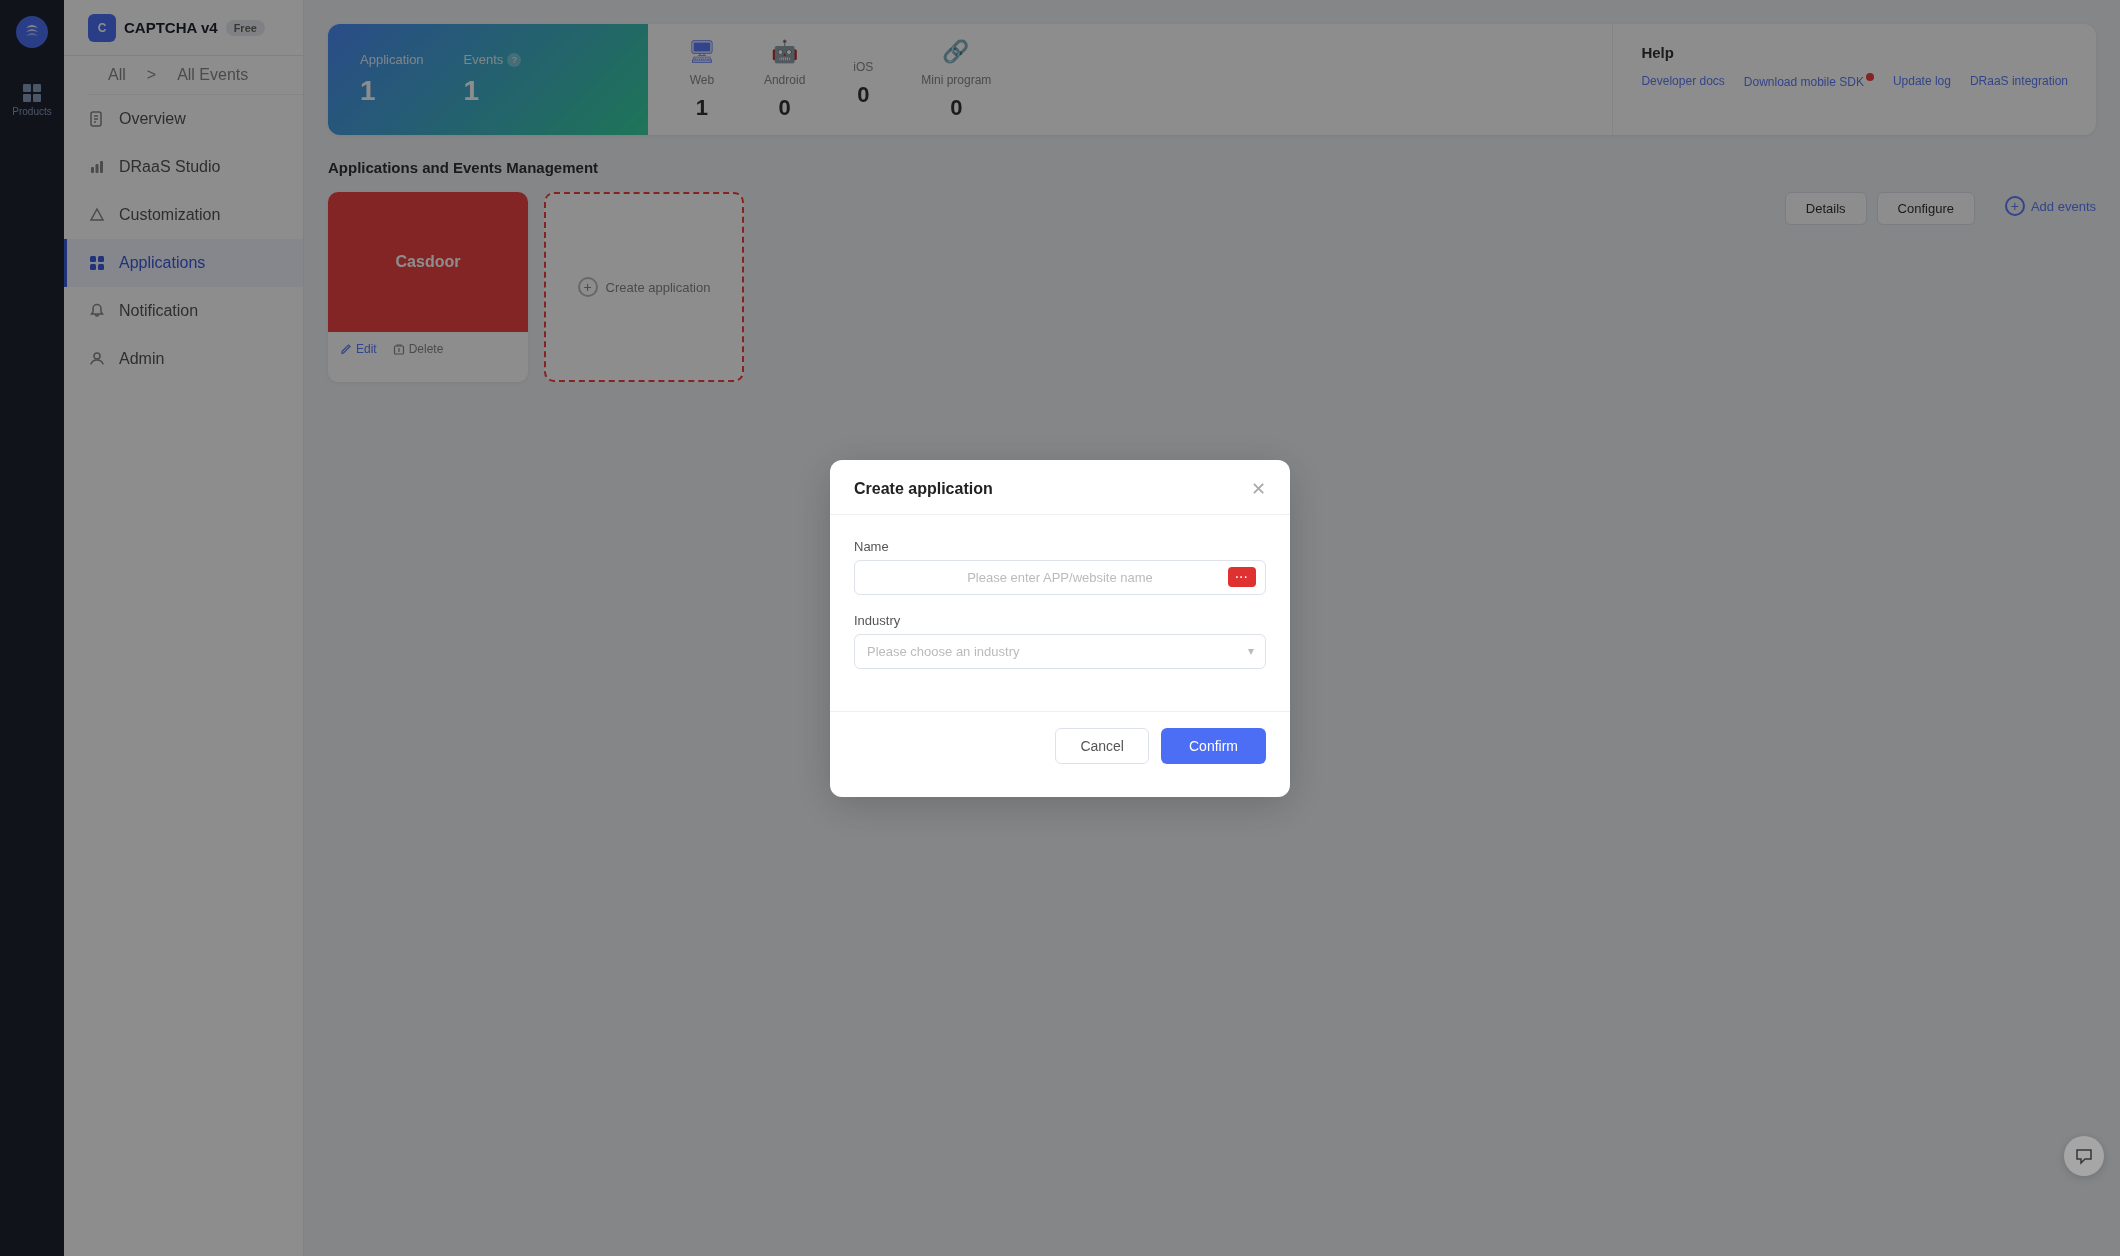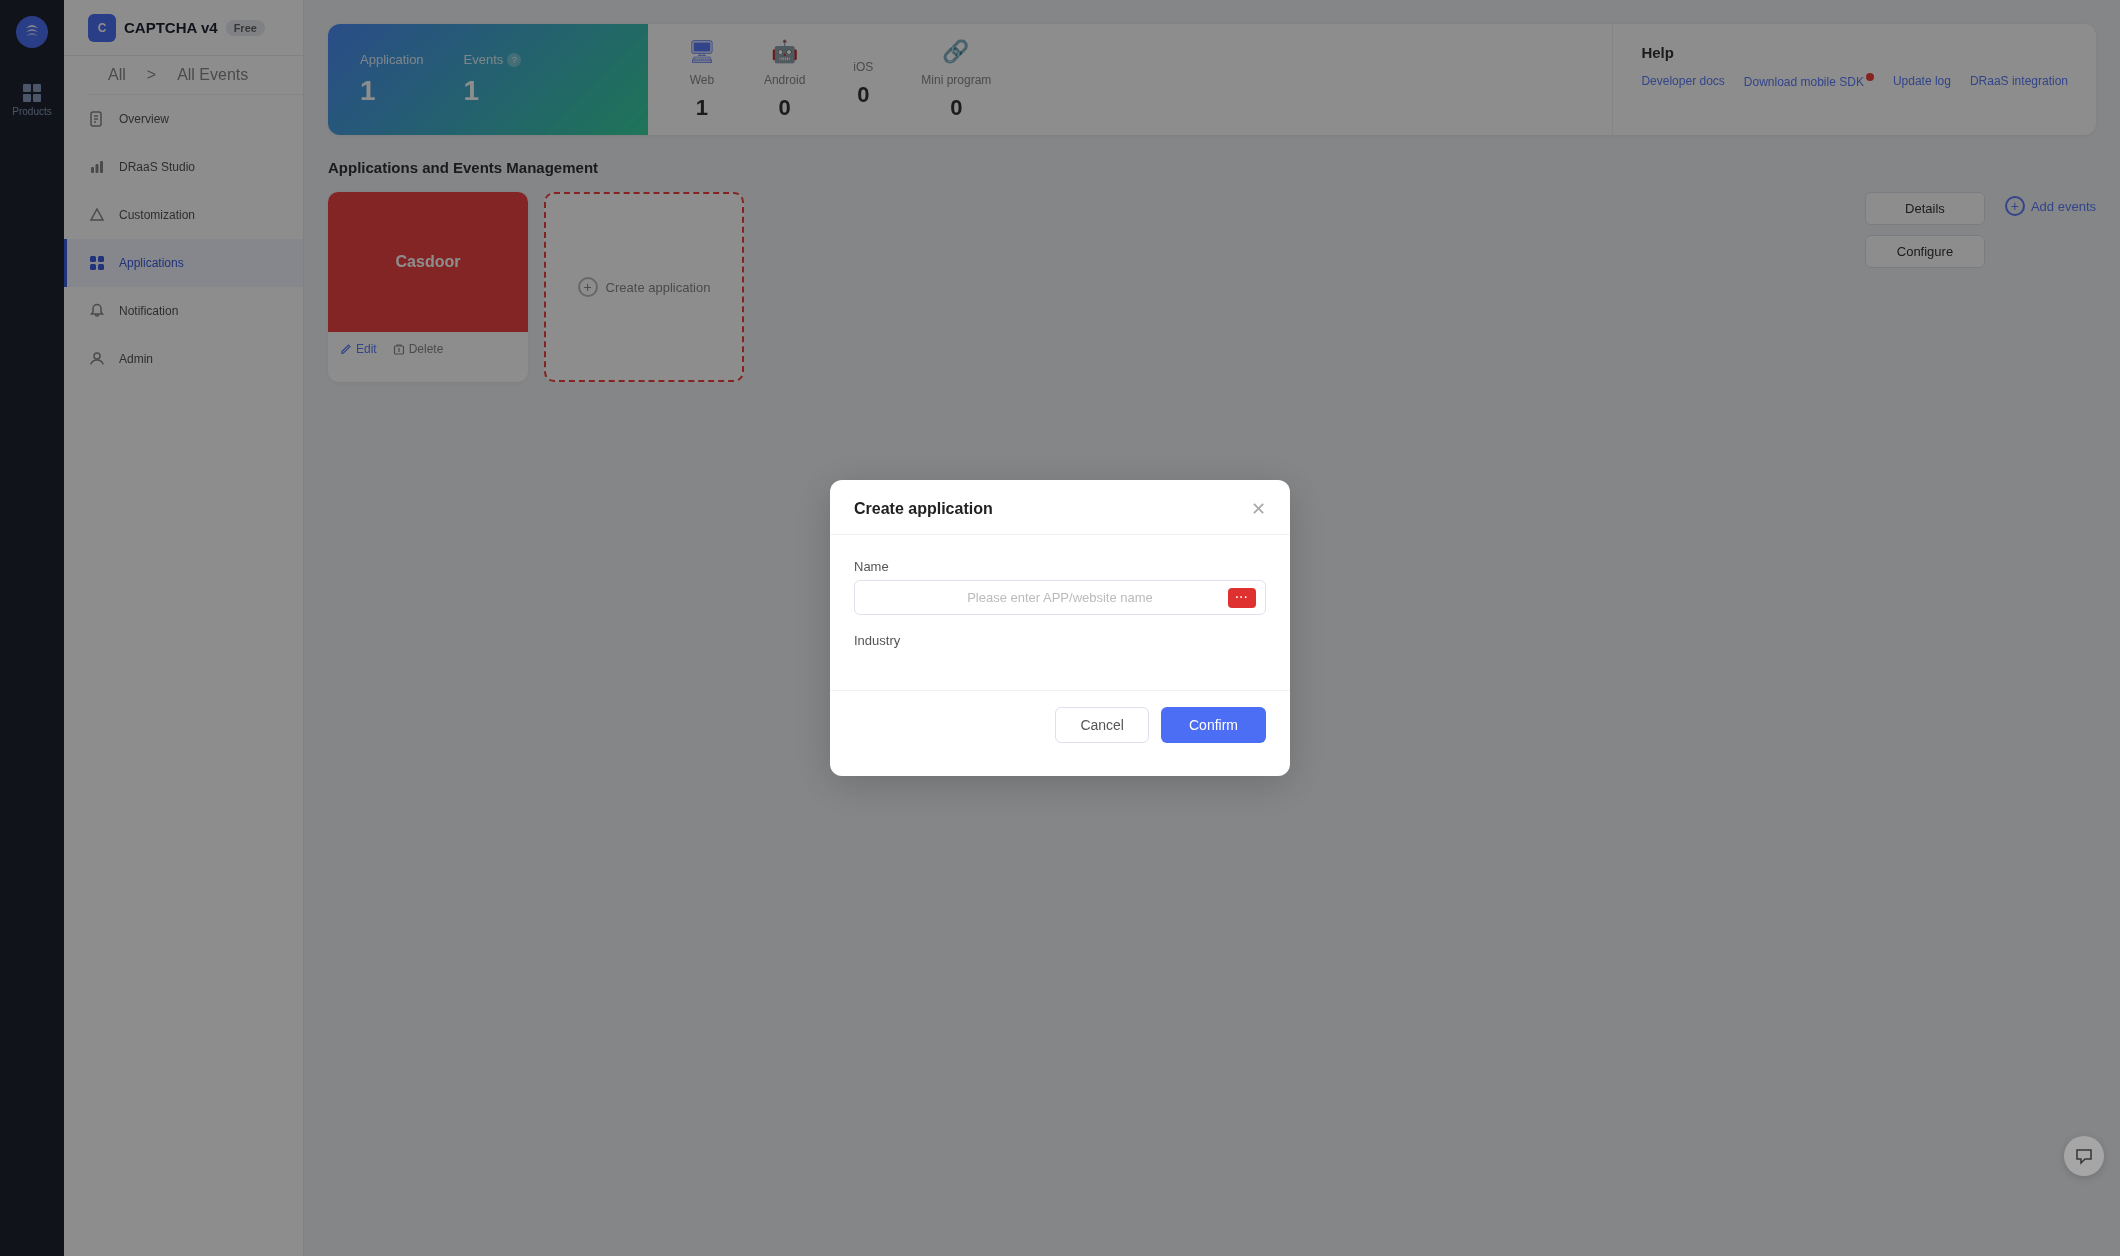--- a/index.html
+++ b/index.html
@@ -36,21 +36,21 @@
       background: #fff;
       border-right: 1px solid #e8eaf0;
       display: flex;
       flex-direction: column;
       flex-shrink: 0;
       overflow-y: auto;
     }
     .nav-item {
       display: flex; align-items: center; gap: 12px;
       padding: 14px 20px; cursor: pointer;
-      color: #555; font-size: 12px;
+      color: #555; font-size: 16px;
       border-left: 3px solid transparent;
     }
     .nav-item.active { background: #f0f4ff; color: #3b5bdb; border-left-color: #3b5bdb; font-weight: 500; }
     .nav-item .nav-icon { width: 20px; height: 20px; display: flex; align-items: center; justify-content: center; flex-shrink: 0; }
 
     
     .main-content {
       flex: 1;
       display: flex;
       flex-direction: column;
@@ -268,20 +268,32 @@
     <div class="modal-body">
       <div class="form-group">
         <label class="form-label">Name</label>
         <div class="input-wrap">
           <input type="text" class="form-input" placeholder="Please enter APP/website name" style="">
           <span class="input-icon">···</span>
         </div>
       </div>
       <div class="form-group">
         <label class="form-label">Industry</label>
+        <div class="select-wrap">
+          <select class="form-select">
+            <option value="">Please choose an industry</option>
+            <option value="tech">Technology</option>
+            <option value="finance">Finance</option>
+            <option value="healthcare">Healthcare</option>
+            <option value="education">Education</option>
+            <option value="retail">Retail</option>
+            <option value="other">Other</option>
+          </select>
+          <span class="select-arrow">▾</span>
+        </div>
       </div>
     </div>
     <div class="modal-footer">
       <button class="btn-cancel">Cancel</button>
       <button class="btn-confirm">Confirm</button>
     </div>
   </div>
 </div>
 
 <div class="dimmed" style="display:flex; width:100%; height:100vh;">
@@ -467,21 +479,21 @@
             <div class="create-app-card">
               <div class="create-app-inner">
                 <span style="width:20px;height:20px;border:2px solid #bbb;border-radius:50%;display:flex;align-items:center;justify-content:center;font-size:14px;color:#888;">+</span>
                 <span>Create application</span>
               </div>
             </div>
 
           </div>
         </div>
 
-        <div style="display:flex;flex-direction:column;gap:10px;min-width:120px;margin-top:0;">
+        <div style="display:flex;flex-direction:row;gap:10px;min-width:120px;margin-top:0;">
           <button style="padding:8px 20px;border:1px solid #dde1e9;background:#fff;border-radius:6px;font-size:13px;color:#333;cursor:pointer;">Details</button>
           <button style="padding:8px 20px;border:1px solid #dde1e9;background:#fff;border-radius:6px;font-size:13px;color:#333;cursor:pointer;">Configure</button>
           <div style="margin-top:8px;display:flex;gap:16px;">
           </div>
         </div>
 
         <div style="margin-left:auto;display:flex;align-items:flex-start;padding-top:4px;">
           <span style="display:flex;align-items:center;gap:6px;color:#5c7cfa;font-size:13px;cursor:pointer;">
             <span style="width:20px;height:20px;border:2px solid #5c7cfa;border-radius:50%;display:flex;align-items:center;justify-content:center;font-size:14px;">+</span>
             <span>Add events</span>

